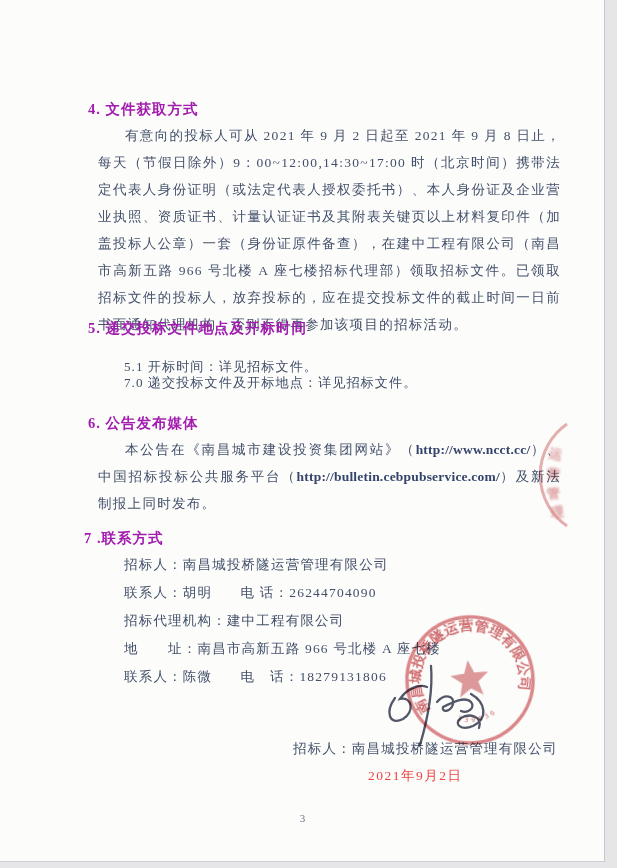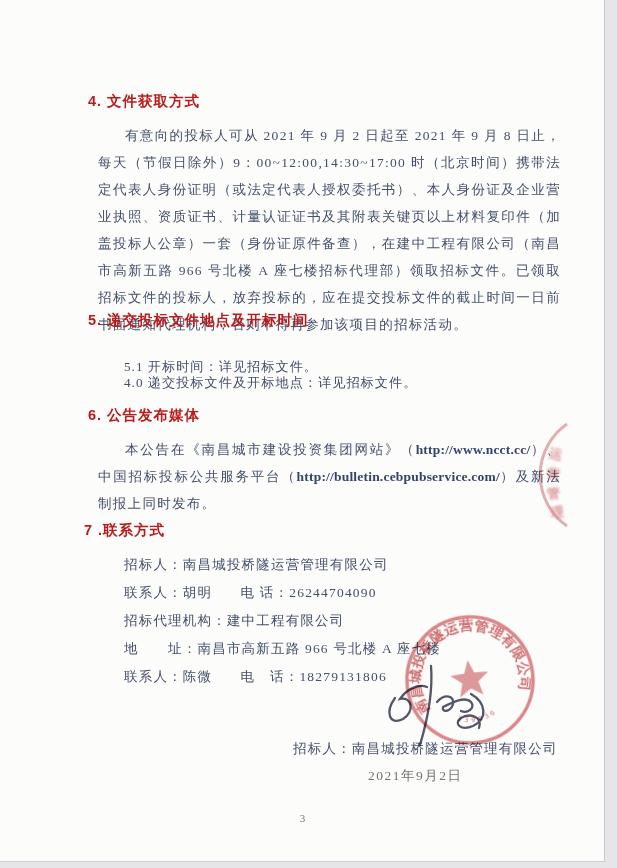--- a/index.html
+++ b/index.html
@@ -8,57 +8,57 @@
     background:#e6e6e9;
     font-family:"Liberation Serif","DejaVu Serif",serif;
   }
   .page{
     position:absolute;left:0;top:0;width:605px;height:862px;
     background:#fcfcfb;
     box-shadow:inset -1px 0 0 #c9c9cd, inset 0 -1px 0 #cfcfd3;
   }
   .heading{
     position:absolute;
-    font-family:Liberation Sans, sans-serif;
-    font-weight:bold;font-size:14.5px;color:#b91c1c;letter-spacing:1px;
+    font-family:Liberation Serif, serif;
+    font-weight:bold;font-size:14.5px;color:#a21caf;letter-spacing:1px;margin-top:8px;
   }
   .body-par{
     position:absolute;width:463px;
     font-size:13.5px;line-height:27px;color:#43506a;
     text-align:justify;text-indent:2em;letter-spacing:1.3px;margin:12px;
   }
   .sub-item{
     position:absolute;font-size:13.2px;color:#43506a;letter-spacing:1px;
   }
   .contacts{position:absolute;left:124px;top:551px;width:430px;}
   .c-row{height:28px;line-height:28px;font-size:13.5px;color:#43506a;letter-spacing:1.2px;white-space:nowrap;}
   .c-left{display:inline-block;min-width:112px;}
   .url{font-weight:bold;color:#34446b;letter-spacing:0.2px;}
   .sig-line{position:absolute;left:293px;top:740px;font-size:13.5px;color:#43506a;letter-spacing:1.2px;white-space:nowrap;}
-  .sig-date{position:absolute;left:368px;top:767px;font-size:13.5px;color:#737373;letter-spacing:1.5px;}
+  .sig-date{position:absolute;left:368px;top:767px;font-size:13.5px;color:#ef4444;letter-spacing:1.5px;}
   .page-number{position:absolute;left:0;top:812px;width:605px;text-align:center;font-size:11px;color:#6a7383;}
   .seal-svg{position:absolute;mix-blend-mode:multiply;}
   #company-seal{left:385px;top:595px;}
   #edge-seal{left:533px;top:410px;}
   #signature{left:375px;top:652px;}
 </style>
 </head>
 <body>
 
 <div class="page">
 
   <div class="heading" style="left:88px;top:92px">4. 文件获取方式</div>
 
   <p class="body-par" style="left:86px;top:110px">有意向的投标人可从 2021 年 9 月 2 日起至 2021 年 9 月 8 日止，每天（节假日除外）9：00~12:00,14:30~17:00 时（北京时间）携带法定代表人身份证明（或法定代表人授权委托书）、本人身份证及企业营业执照、资质证书、计量认证证书及其附表关键页以上材料复印件（加盖投标人公章）一套（身份证原件备查），在建中工程有限公司（南昌市高新五路 966 号北楼 A 座七楼招标代理部）领取招标文件。已领取招标文件的投标人，放弃投标的，应在提交投标文件的截止时间一日前书面通知代理机构，否则不得再参加该项目的招标活动。</p>
 
   <div class="heading" style="left:88px;top:311px">5. 递交投标文件地点及开标时间</div>
 
   <div class="sub-item" style="left:124px;top:358px">5.1 开标时间：详见招标文件。</div>
 
-  <div class="sub-item" style="left:124px;top:374px">4.0 递交投标文件及开标地点：详见招标文件。</div>
+  <div class="sub-item" style="left:124px;top:374px">7.0 递交投标文件及开标地点：详见招标文件。</div>
 
   <div class="heading" style="left:88px;top:406px">6. 公告发布媒体</div>
 
   <p class="body-par" style="left:86px;top:424px"><span>本公告在《南昌城市建设投资集团网站》（</span><span class="url">http://www.ncct.cc/</span><span>）、中国招标投标公共服务平台（</span><span class="url">http://bulletin.cebpubservice.com/</span><span>）及新法制报上同时发布。</span></p>
 
   <div class="heading" style="left:84px;top:521px">7 .联系方式</div>
 
   <div class="contacts">
     <div class="c-row">
       <span class="c-left"><span>招标人：</span><span>南昌城投桥隧运营管理有限公司</span></span>

